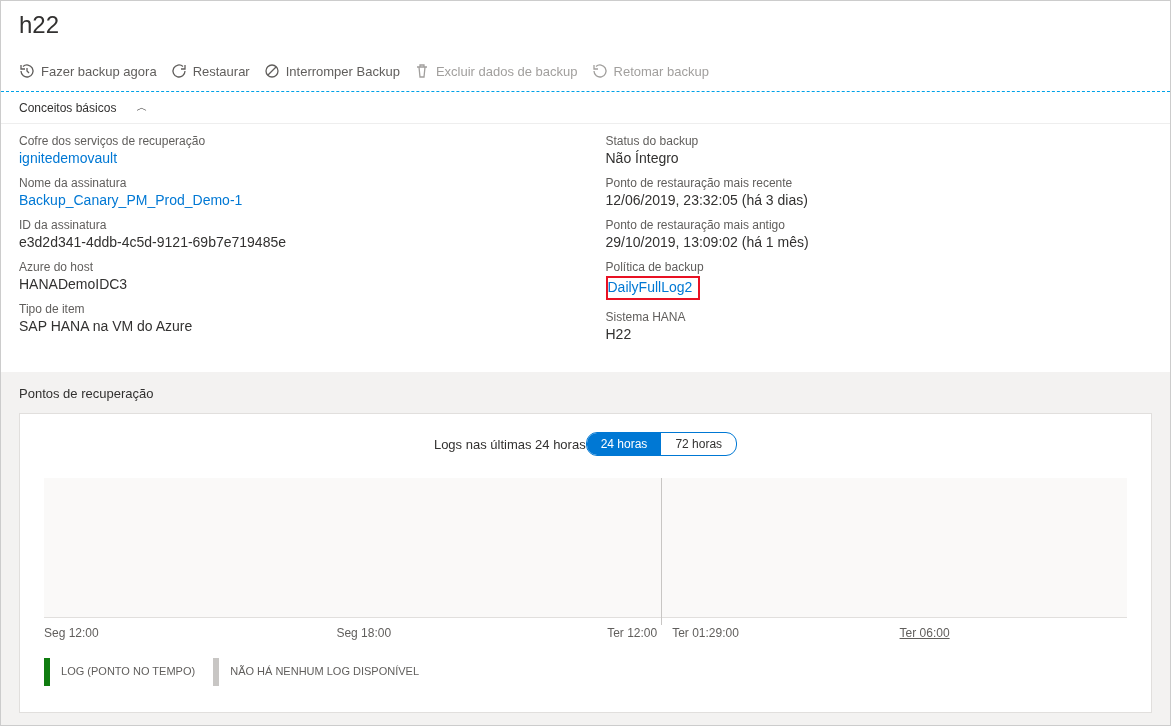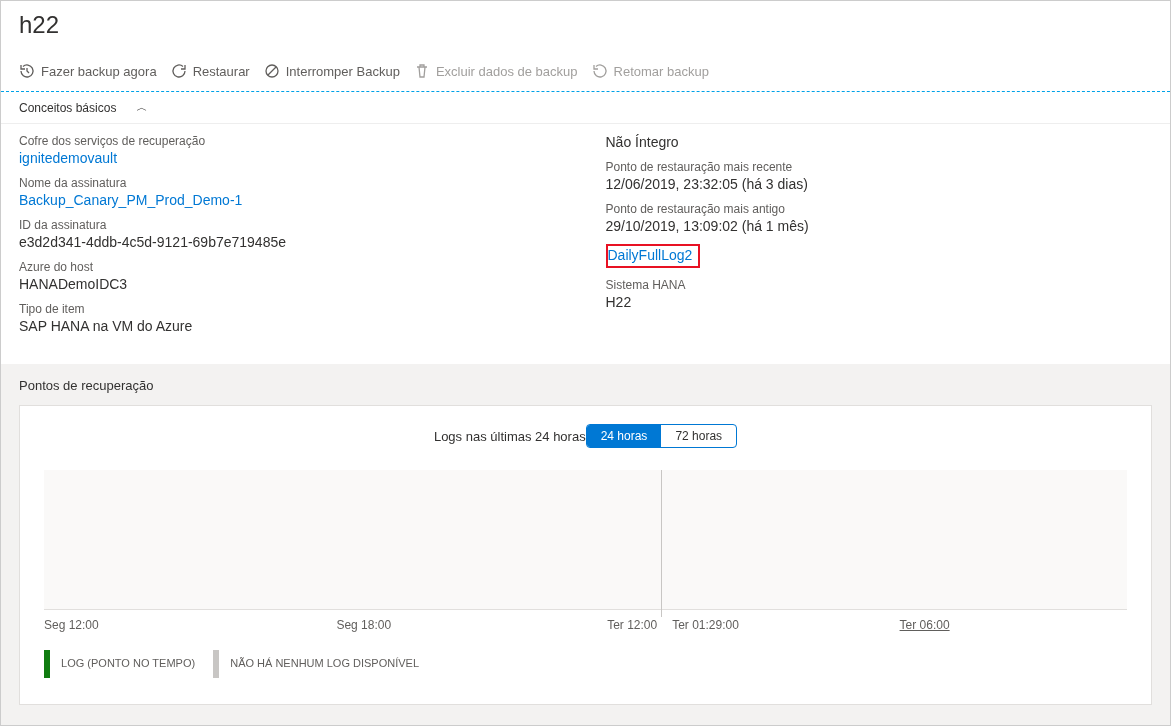--- a/index.html
+++ b/index.html
@@ -75,21 +75,21 @@
     padding: 18px 24px 26px 24px;
   }
   .log-card-head {
     display: flex;
     justify-content: center;
     align-items: center;
     margin-bottom: 22px;
   }
   .toggle-group {
     border: 1px solid #0078d4;
-    border-radius: 4px;
+    border-radius: 11px;
     display: inline-flex;
     overflow: hidden;
     font-size: 12px;
   }
   .toggle-opt {
     padding: 4px 14px;
     cursor: pointer;
   }
   .toggle-opt.active {
     background: #0078d4;
@@ -198,31 +198,33 @@
       <div class="field-label">Azure do host</div>
       <div class="field-value">HANADemoIDC3</div>
     </div>
     <div class="field">
       <div class="field-label">Tipo de item</div>
       <div class="field-value">SAP HANA na VM do Azure</div>
     </div>
   </div>
   <div class="col">
     <div class="field">
+      <div class="field-label">Status do backup</div>
       <div class="field-value">Não Íntegro</div>
     </div>
     <div class="field">
       <div class="field-label">Ponto de restauração mais recente</div>
       <div class="field-value">12/06/2019, 23:32:05 (há 3 dias)</div>
     </div>
     <div class="field">
       <div class="field-label">Ponto de restauração mais antigo</div>
       <div class="field-value">29/10/2019, 13:09:02 (há 1 mês)</div>
     </div>
     <div class="field">
+      <div class="field-label">Política de backup</div>
       <span class="highlight-box">
         <span class="link">DailyFullLog2</span>
       </span>
     </div>
     <div class="field">
       <div class="field-label">Sistema HANA</div>
       <div class="field-value">H22</div>
     </div>
   </div>
 </div>

